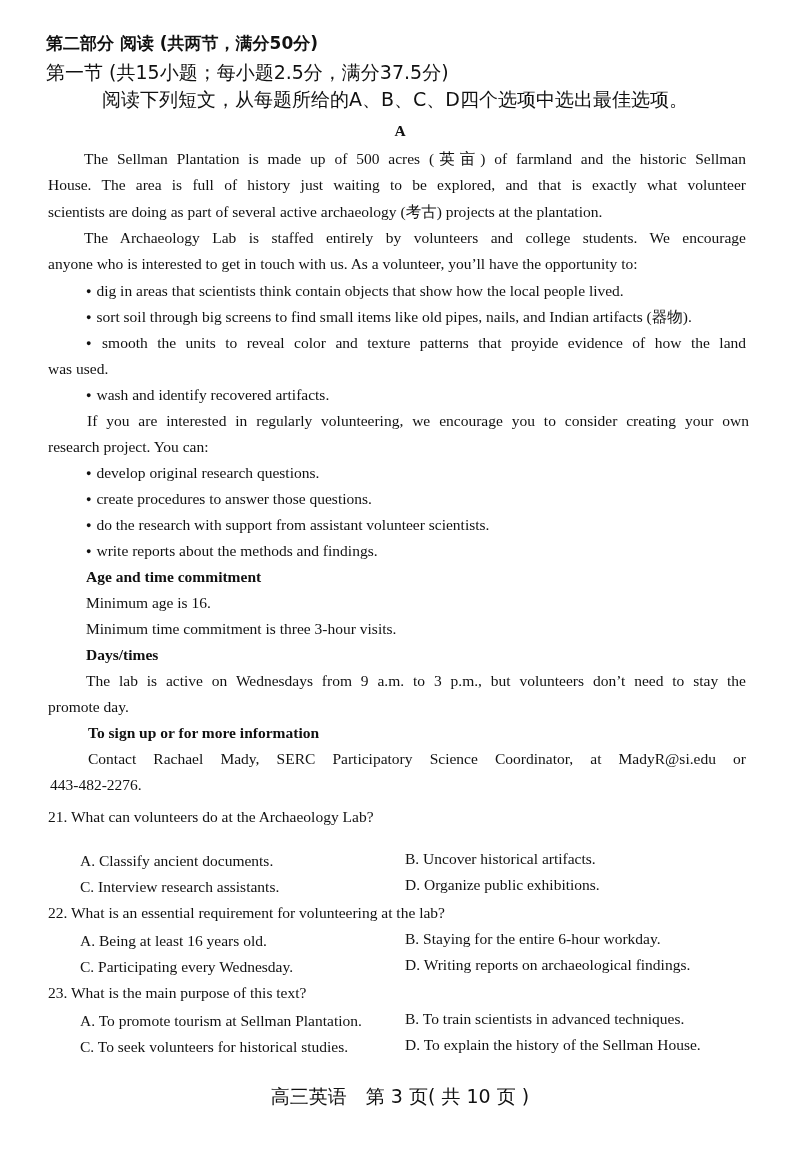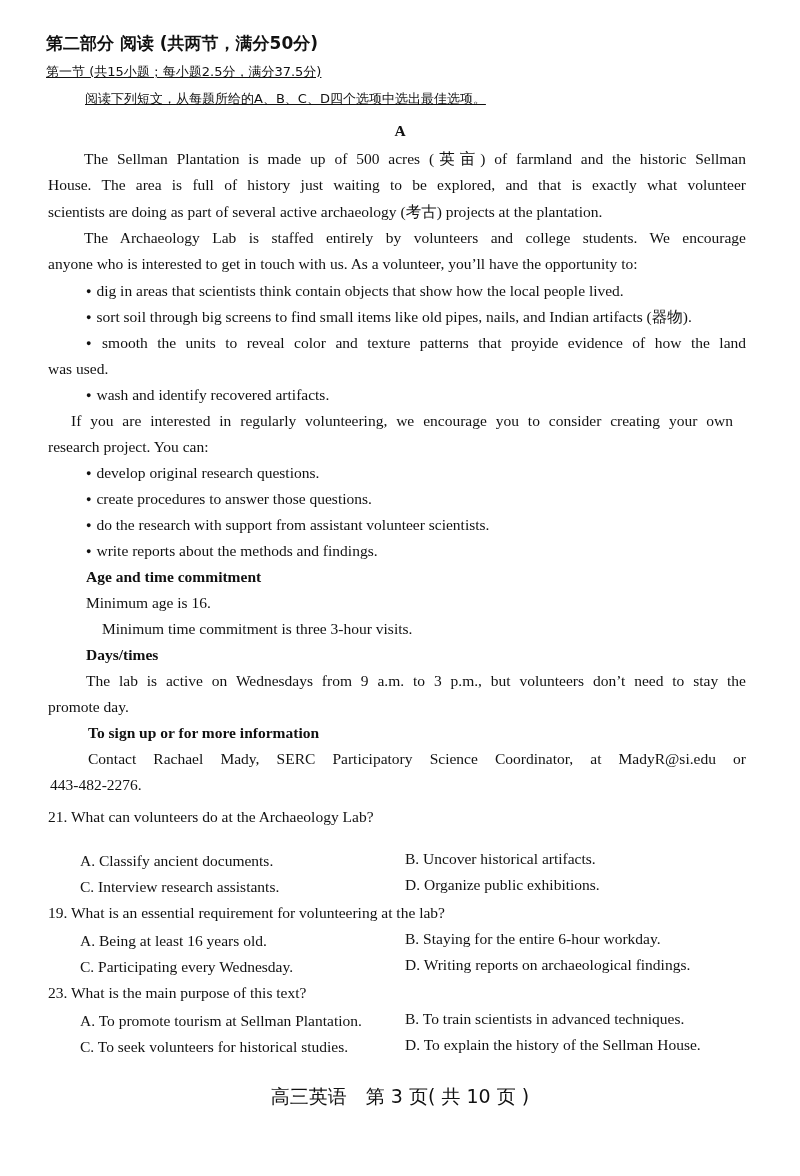--- a/index.html
+++ b/index.html
@@ -3,34 +3,34 @@
   <meta charset="utf-8">
   <style>
     html, body { margin:0; padding:0; }
     body {
       width:800px; height:1176px; background:#ffffff; color:#111111;
       position:relative; overflow:hidden;
       font-family:"Liberation Serif","DejaVu Serif",serif;
     }
     .line { position:absolute; white-space:nowrap; font-size:15.5px; line-height:20px; }
     .hdr { font-family:"DejaVu Sans",sans-serif; font-weight:bold; font-size:17px; }
-    .sub { font-family:"DejaVu Sans",sans-serif; font-size:13px;text-decoration:underline; }
+    .sub { font-family:"DejaVu Sans",sans-serif; font-size:19px; }
     .bold { font-weight:bold; }
     .just { text-align:justify; text-align-last:justify; }
     .center { text-align:center; }
     .bullet::before { content:"\25CF"; font-size:9px; position:relative; top:-2px; margin-right:5px; }
     .opt { position:absolute; white-space:nowrap; font-size:15.5px; line-height:20px; }
     .footer { font-family:"DejaVu Sans",sans-serif; font-size:19px; }
   </style>
 </head>
 <body>
 
 <div class="line hdr" style="left:46px; top:33px;">第二部分 阅读 (共两节，满分50分)</div>
 <div class="line sub" style="left:46px; top:62px;">第一节 (共15小题；每小题2.5分，满分37.5分)</div>
-<div class="line sub" style="left:85px; top:89px;">阅读下列短文，从每题所给的A、B、C、D四个选项中选出最佳选项。</div>
+<div class="line sub" style="left:102px; top:89px;">阅读下列短文，从每题所给的A、B、C、D四个选项中选出最佳选项。</div>
 
 <div class="line bold center" style="left:0; width:800px; top:121px;">A</div>
 
 <div>
   <div class="line just" style="left:84px; width:662px; top:149px;">The Sellman Plantation is made up of 500 acres (英亩) of farmland and the historic Sellman</div>
   <div class="line just" style="left:48px; width:698px; top:175px;">House. The area is full of history just waiting to be explored, and that is exactly what volunteer</div>
   <div class="line" style="left:48px; top:202px;">scientists are doing as part of several active archaeology (考古) projects at the plantation.</div>
 </div>
 
 <div>
@@ -40,53 +40,53 @@
 
 <div>
   <div class="line bullet" style="left:86px; top:281px;">dig in areas that scientists think contain objects that show how the local people lived.</div>
   <div class="line bullet" style="left:86px; top:307px;">sort soil through big screens to find small items like old pipes, nails, and Indian artifacts (器物).</div>
   <div class="line bullet just" style="left:86px; width:660px; top:333px;">smooth the units to reveal color and texture patterns that proyide evidence of how the land</div>
   <div class="line" style="left:48px; top:359px;">was used.</div>
   <div class="line bullet" style="left:86px; top:385px;">wash and identify recovered artifacts.</div>
 </div>
 
 <div>
-  <div class="line just" style="left:71px; width:662px; top:411px;">If you are interested in regularly volunteering, we encourage you to consider creating your own</div>
+  <div class="line just" style="left:87px; width:662px; top:411px;">If you are interested in regularly volunteering, we encourage you to consider creating your own</div>
   <div class="line" style="left:48px; top:437px;">research project. You can:</div>
 </div>
 
 <div>
   <div class="line bullet" style="left:86px; top:463px;">develop original research questions.</div>
   <div class="line bullet" style="left:86px; top:489px;">create procedures to answer those questions.</div>
   <div class="line bullet" style="left:86px; top:515px;">do the research with support from assistant volunteer scientists.</div>
   <div class="line bullet" style="left:86px; top:541px;">write reports about the methods and findings.</div>
 </div>
 
 <div class="line bold" style="left:86px; top:567px;">Age and time commitment</div>
 <div class="line" style="left:86px; top:593px;">Minimum age is 16.</div>
-<div class="line" style="left:102px; top:619px;">Minimum time commitment is three 3-hour visits.</div>
+<div class="line" style="left:86px; top:619px;">Minimum time commitment is three 3-hour visits.</div>
 
 <div class="line bold" style="left:86px; top:645px;text-align:center;">Days/times</div>
 <div class="line just" style="left:86px; width:660px; top:671px;">The lab is active on Wednesdays from 9 a.m. to 3 p.m., but volunteers don’t need to stay the</div>
 <div class="line" style="left:48px; top:697px;">promote day.</div>
 
 <div class="line bold" style="left:88px; top:723px;">To sign up or for more information</div>
 <div class="line just" style="left:88px; width:658px; top:749px;">Contact Rachael Mady, SERC Participatory Science Coordinator, at MadyR@si.edu or</div>
 <div class="line" style="left:50px; top:775px;">443-482-2276.</div>
 
 <div>
   <div class="line" style="left:48px; top:807px;">21. What can volunteers do at the Archaeology Lab?</div>
   <div class="opt" style="left:80px; top:851px;">A. Classify ancient documents.</div>
   <div class="opt" style="left:405px; top:849px;">B. Uncover historical artifacts.</div>
   <div class="opt" style="left:80px; top:877px;">C. Interview research assistants.</div>
   <div class="opt" style="left:405px; top:875px;">D. Organize public exhibitions.</div>
 </div>
 
 <div>
-  <div class="line" style="left:48px; top:903px;">19. What is an essential requirement for volunteering at the lab?</div>
+  <div class="line" style="left:48px; top:903px;">22. What is an essential requirement for volunteering at the lab?</div>
   <div class="opt" style="left:80px; top:931px;">A. Being at least 16 years old.</div>
   <div class="opt" style="left:405px; top:929px;">B. Staying for the entire 6-hour workday.</div>
   <div class="opt" style="left:80px; top:957px;">C. Participating every Wednesday.</div>
   <div class="opt" style="left:405px; top:955px;">D. Writing reports on archaeological findings.</div>
 </div>
 
 <div>
   <div class="line" style="left:48px; top:983px;">23. What is the main purpose of this text?</div>
   <div class="opt" style="left:80px; top:1011px;">A. To promote tourism at Sellman Plantation.</div>
   <div class="opt" style="left:405px; top:1009px;">B. To train scientists in advanced techniques.</div>

